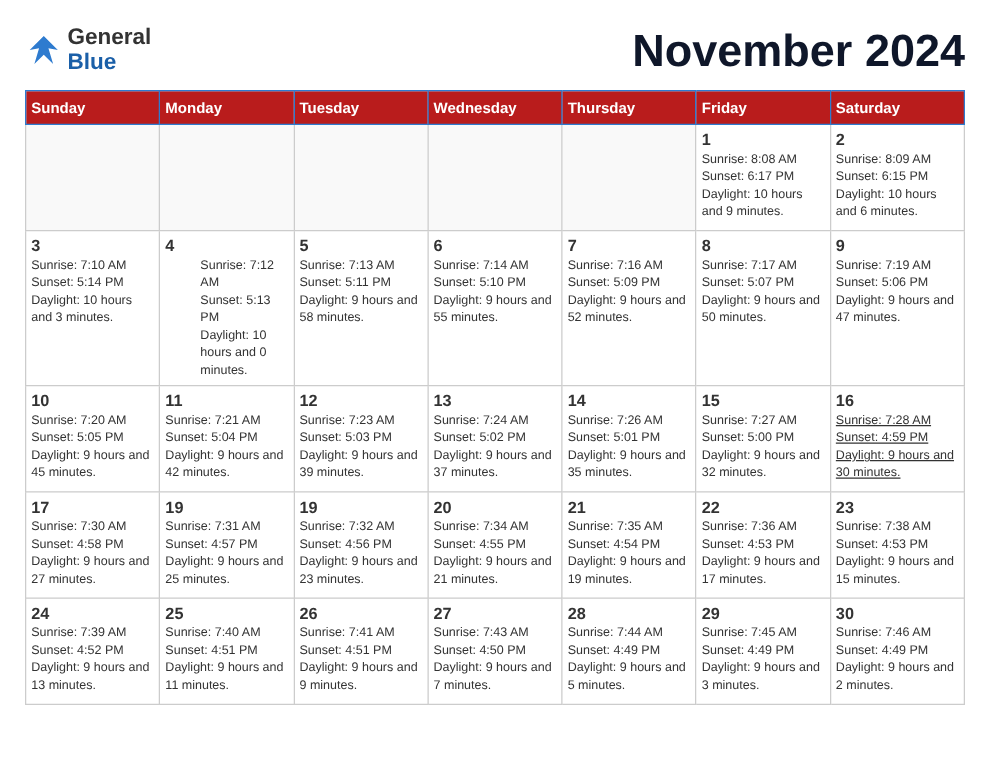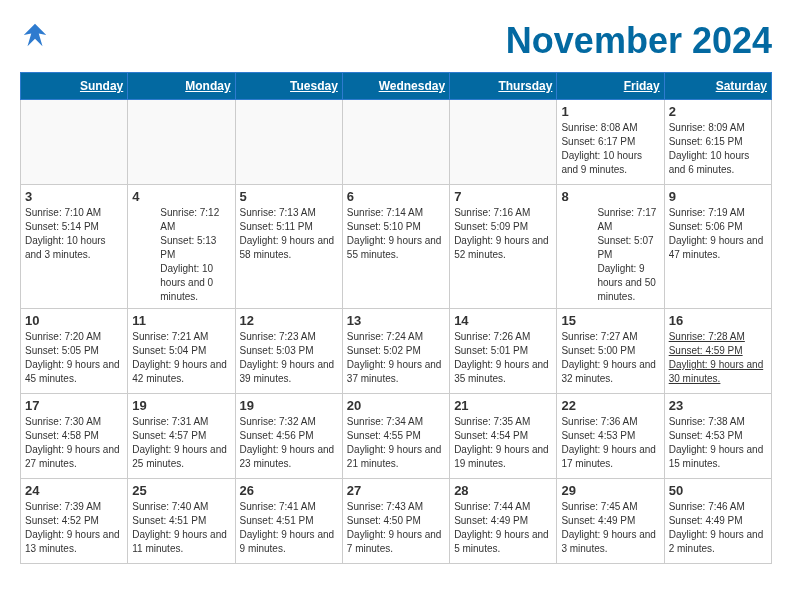--- a/index.html
+++ b/index.html
@@ -31,39 +31,38 @@
     .logo-bird {
       width: 30px;
       height: 30px;
     }
     .title-block {
       text-align: right;
     }
     .month-title {
       font-size: 36px;
       font-weight: bold;
-      color: #0369a1;
+      color: #0f172a;
     }
     .location {
       font-size: 16px;
       color: #555;
     }
     table {
       width: 100%;
       border-collapse: collapse;
       table-layout: fixed;
     }
     th {
-      background-color: #0369a1;
+      background-color: #b91c1c;
       color: white;
       font-size: 12px;
       padding: 6px 4px;
-      text-align: right;
+      text-align: left;
       border: 1px solid #2e7bcf;
-      text-decoration: underline;
     }
     td {
       border: 1px solid #ccc;
       vertical-align: top;
       padding: 4px;
       font-size: 10px;
       height: 85px;
       background: #fff;
     }
     td.empty {
@@ -86,20 +85,24 @@
     }
   </style>
 </head>
 <body>
 
 <div class="header">
   <div class="logo">
     <svg class="logo-bird" viewBox="0 0 40 40" xmlns="http://www.w3.org/2000/svg">
       <polygon points="20,5 35,20 25,18 30,35 20,25 10,35 15,18 5,20" fill="#2e7bcf"></polygon>
     </svg>
+    <div class="logo-text">
+      <div><span class="general">General</span></div>
+      <div><span class="blue">Blue</span></div>
+    </div>
   </div>
   <div class="title-block">
     <div class="month-title">November 2024</div>
   </div>
 </div>
 
 <table>
   <thead>
     <tr>
     <th>Sunday</th>
@@ -157,21 +160,21 @@
 Daylight: 9 hours and 55 minutes.</div>
         </td>
         <td>
           <span class="day-num">7</span>
           <div class="day-info" style="white-space: pre-line;">Sunrise: 7:16 AM
 Sunset: 5:09 PM
 Daylight: 9 hours and 52 minutes.</div>
         </td>
         <td>
           <span class="day-num">8</span>
-          <div class="day-info" style="white-space: pre-line; margin-left: 36px;">Sunrise: 7:17 AM
+          <div class="day-info" style="white-space: pre-line;">Sunrise: 7:17 AM
 Sunset: 5:07 PM
 Daylight: 9 hours and 50 minutes.</div>
         </td>
         <td>
           <span class="day-num">9</span>
           <div class="day-info" style="white-space: pre-line;">Sunrise: 7:19 AM
 Sunset: 5:06 PM
 Daylight: 9 hours and 47 minutes.</div>
         </td>
       </tr>
@@ -294,20 +297,20 @@
 Sunset: 4:49 PM
 Daylight: 9 hours and 5 minutes.</div>
         </td>
         <td>
           <span class="day-num">29</span>
           <div class="day-info" style="white-space: pre-line;">Sunrise: 7:45 AM
 Sunset: 4:49 PM
 Daylight: 9 hours and 3 minutes.</div>
         </td>
         <td>
-          <span class="day-num">50</span>
+          <span class="day-num">30</span>
           <div class="day-info" style="white-space: pre-line;">Sunrise: 7:46 AM
 Sunset: 4:49 PM
 Daylight: 9 hours and 2 minutes.</div>
         </td>
       </tr>
     </tbody>
 </table>
 
 </body></html>

